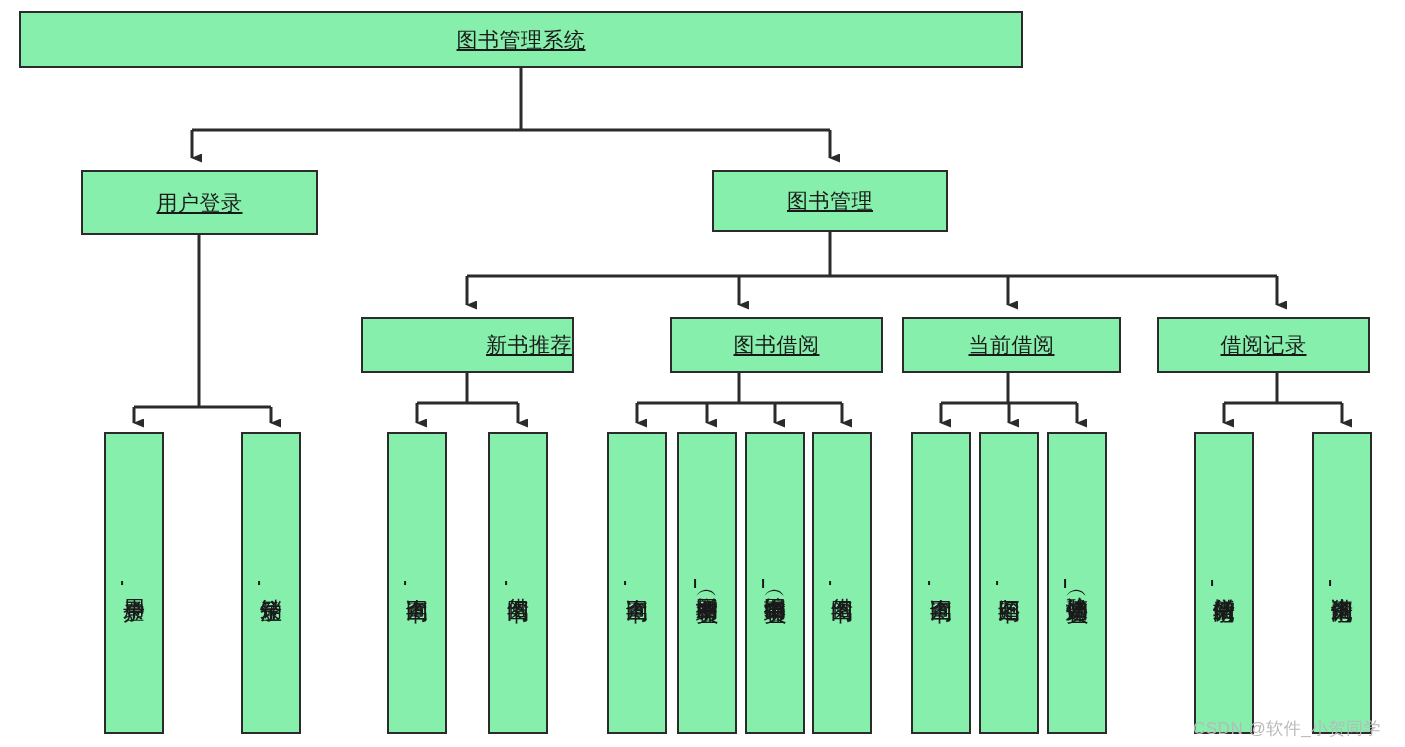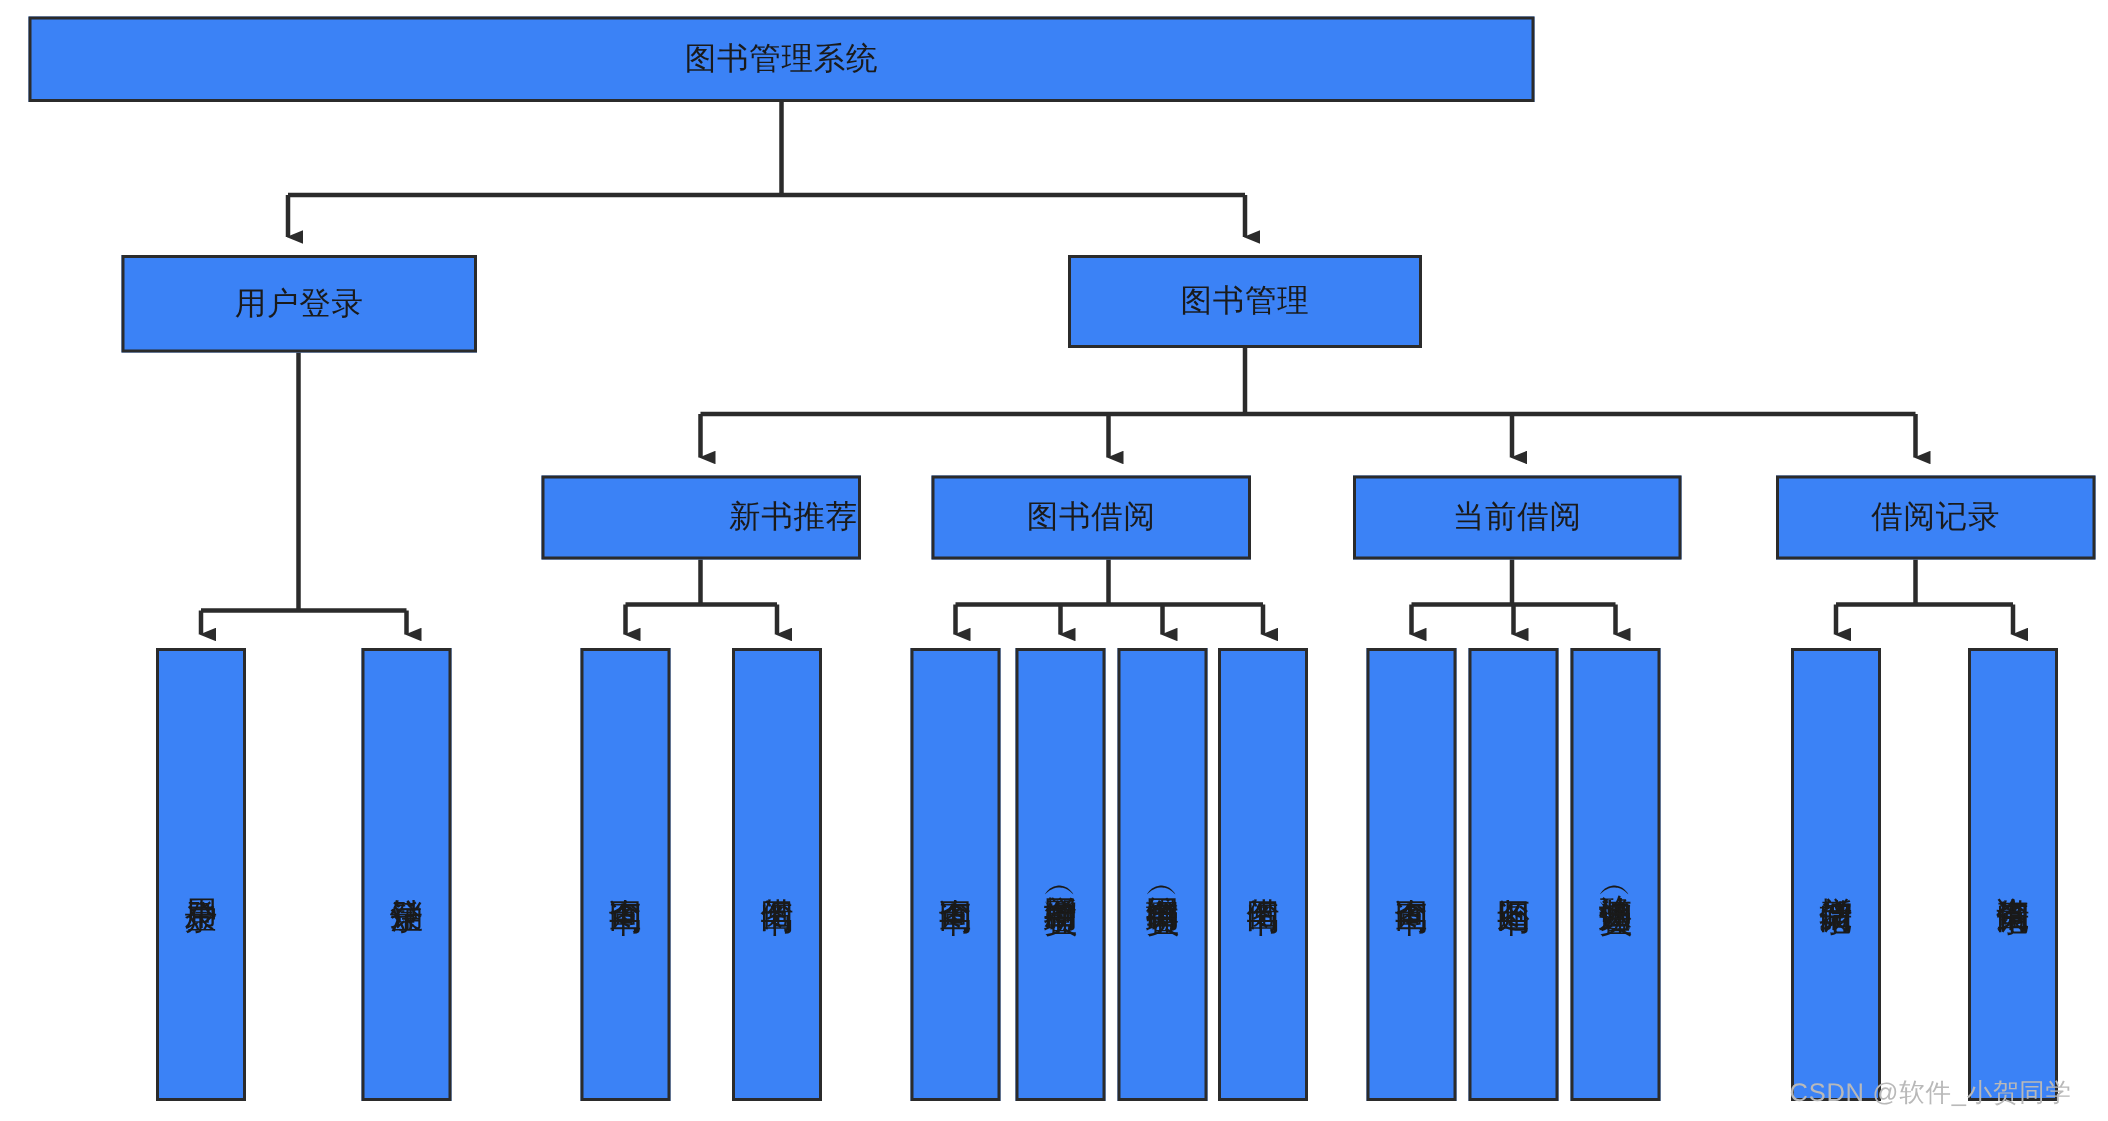--- a/index.html
+++ b/index.html
@@ -22,26 +22,27 @@
     position: absolute;
     left: 0;
     top: 0;
     width: 1405px;
     height: 747px;
     pointer-events: none;
   }
   .node {
     position: absolute;
     box-sizing: border-box;
-    background: #3b82f6;
+    background: #86efac;
     border: 2px solid #2b2b2b;
     display: flex;
     align-items: center;
     justify-content: center;
     color: #1a1a1a;
+    text-decoration: underline;
   }
   .node-h {
     font-size: 21px;
     letter-spacing: 0.5px;
     line-height: 1.1;
     white-space: nowrap;
   }
   .node-root {
     font-size: 21px;
     letter-spacing: 0.5px;
@@ -137,29 +138,29 @@
   </div>
 
   <div class="node node-h" style="left:712px; top:170px; width:236px; height:62px;text-align:right;">
     <span>图书管理</span>
   </div>
 
   <div class="node node-h" style="left:361px; top:317px; width:213px; height:56px;justify-content:flex-end;">
     <span>新书推荐</span>
   </div>
 
-  <div class="node node-h" style="left:621px; top:317px; width:213px; height:56px;">
+  <div class="node node-h" style="left:670px; top:317px; width:213px; height:56px;">
     <span>图书借阅</span>
   </div>
 
   <div class="node node-h" style="left:902px; top:317px; width:219px; height:56px;">
     <span>当前借阅</span>
   </div>
 
-  <div class="node node-h" style="left:1184px; top:317px; width:213px; height:56px;">
+  <div class="node node-h" style="left:1157px; top:317px; width:213px; height:56px;">
     <span>借阅记录</span>
   </div>
 
   <div class="node node-v" style="left:104px; top:432px; width:60px; height:302px;">
     <span class="vlabel">用户登录</span>
   </div>
   <div class="node node-v" style="left:241px; top:432px; width:60px; height:302px;">
     <span class="vlabel">注销登录</span>
   </div>
 

